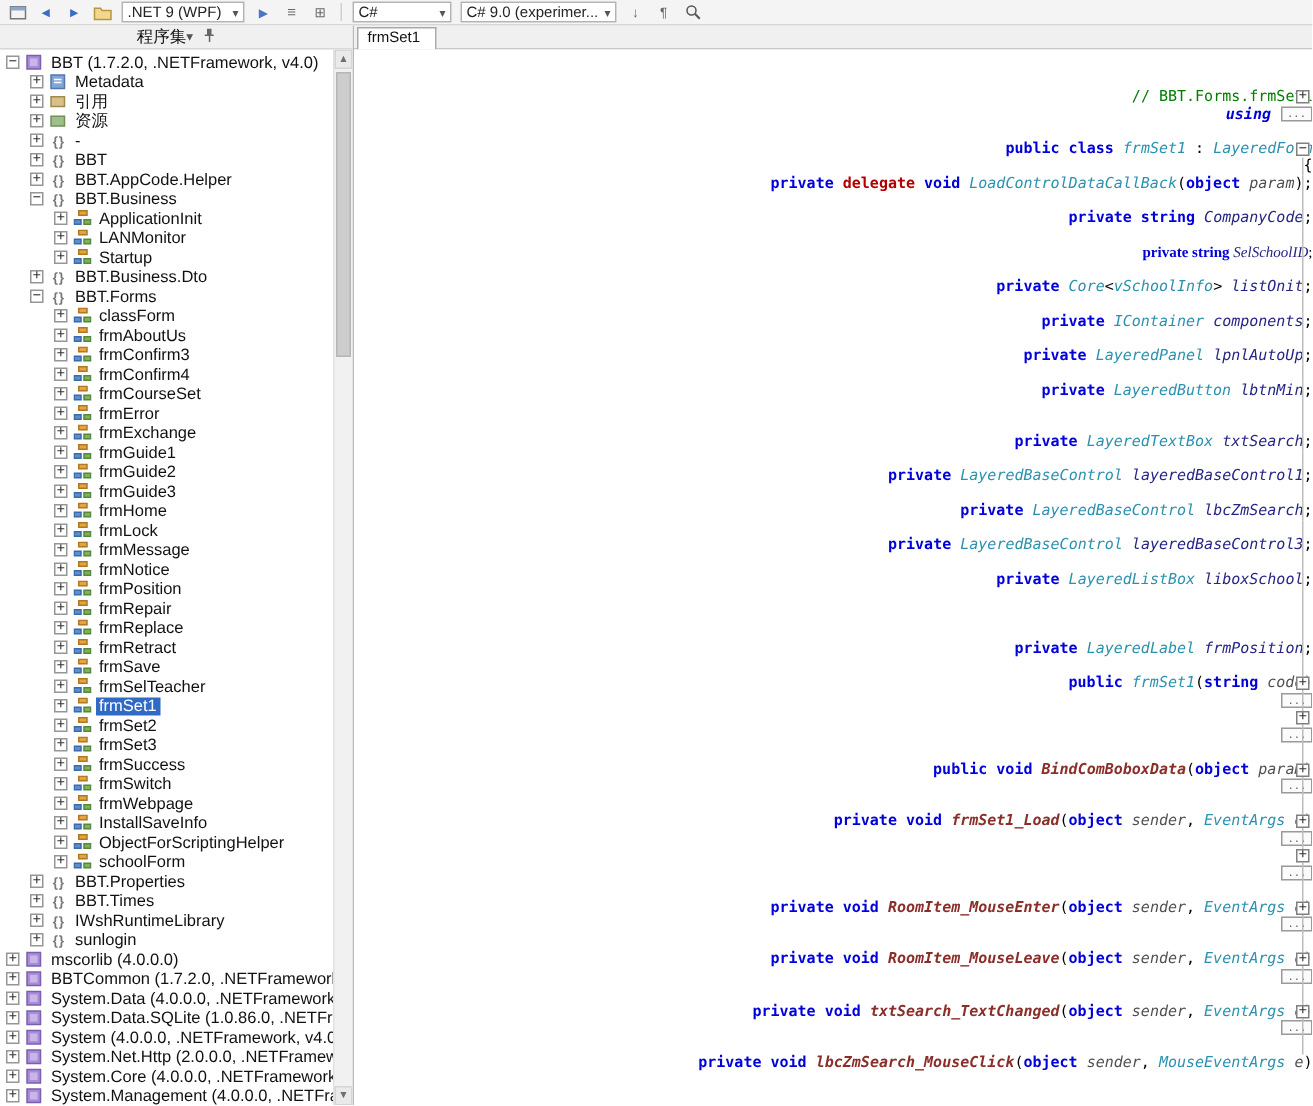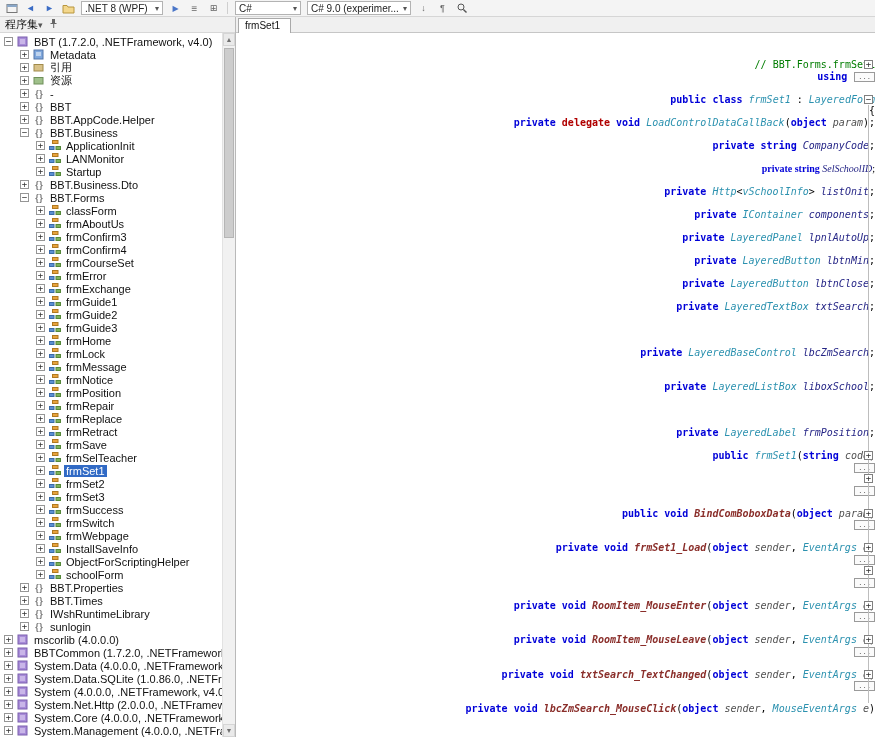--- a/index.html
+++ b/index.html
@@ -14,21 +14,21 @@
   .tsep { width:1px; height:12px; background:#cfcfcf; margin:0 3px; }
   .combo { height:14px; border:1px solid #b3b3b3; background:#fff; display:flex; align-items:center;
            justify-content:space-between; padding:0 3px; font-size:10px; color:#222; margin:0 2px; }
   .combo .caret { color:#555; font-size:8px; margin-left:4px; }
 
   .main { flex:1; display:flex; overflow:hidden; }
 
   
   .left { width:236px; flex:none; border-right:1px solid #b9b9b9; display:flex; flex-direction:column; background:#fff; }
   .left-header { height:16px; flex:none; background:#f0f0f0; border-bottom:1px solid #d8d8d8;
-                 display:flex; align-items:center; justify-content:flex-start; font-size:11px; padding:0 5px; color:#111; }
+                 display:flex; align-items:center; justify-content:center; font-size:11px; padding:0 5px; color:#111; }
   .hdr-icons { display:flex; align-items:center; gap:6px; color:#555; font-size:9px; }
   .left-body { flex:1; display:flex; overflow:hidden; }
   .tree { flex:1; overflow:hidden; font-size:11px; padding-top:2px; }
   .trow { height:13px; display:flex; align-items:center; white-space:nowrap; color:#111; }
   .exp { width:9px; height:9px; flex:none; border:1px solid #969696; background:#fff; color:#333;
          font-size:9px; line-height:7px; text-align:center; margin-right:3px; font-family:"DejaVu Sans Mono",monospace; }
   .ticon { width:13px; flex:none; display:flex; align-items:center; justify-content:center; margin-right:3px; }
   .ns-glyph { color:#787878; font-weight:bold; font-size:9px; letter-spacing:-1px; }
   .tlabel { padding:0 2px; }
   .tlabel.sel { background:#316ac5; color:#fff; }
@@ -84,21 +84,21 @@
       </div>
       <div class="tbtn">
         <span style="color:#3b6cc5;font-size:9px">►</span>
       </div>
       <div class="tbtn">
         <svg width="13" height="11">
           <path d="M1 2.5 h4 l1 1.5 h6 v6 H1 z" fill="#f3d78c" stroke="#b8963f"></path>
         </svg>
       </div>
       <div class="combo" style="width: 82px;">
-        <span>.NET 8 (WPF)</span>
+        <span>.NET 9 (WPF)</span>
         <span class="caret">▾</span>
       </div>
       <div class="tbtn">
         <span style="color:#4a76c8;font-size:8px">▶</span>
       </div>
       <div class="tbtn">
         <span style="color:#666;font-size:10px">≡</span>
       </div>
       <div class="tbtn">
         <span style="color:#666;font-size:9px">⊞</span>
@@ -700,21 +700,21 @@
           <div class="cline">
             <span class="bpm"></span>
             <span class="fm"></span>
             <span class="ctext" style="padding-left: 0px;"><span class="s-c">// BBT.Forms.frmSet1</span></span>
           </div>
           <div class="cline">
             <span class="bpm"></span>
             <span class="fm">
               <span class="fbox">+</span>
             </span>
-            <span class="ctext" style="padding-left: 0px;"><span class="s-k">using</span><span class="s-n"> </span><span class="cbox">...</span></span>
+            <span class="ctext" style="padding-left: 0px; font-style: italic;"><span class="s-k">using</span><span class="s-n"> </span><span class="cbox">...</span></span>
           </div>
           <div class="cline">
             <span class="bpm"></span>
             <span class="fm"></span>
             <span class="ctext" style="padding-left: 0px;"></span>
           </div>
           <div class="cline">
             <span class="bpm"></span>
             <span class="fm"></span>
             <span class="ctext" style="padding-left: 0px;"><span class="s-k">public</span><span class="s-n"> </span><span class="s-k">class</span><span class="s-n"> </span><span class="s-t">frmSet1</span><span class="s-n"> : </span><span class="s-t">LayeredForm</span></span>
@@ -766,21 +766,21 @@
             <span class="fm">
               <i class="vl"></i>
             </span>
             <span class="ctext" style="padding-left: 0px;"></span>
           </div>
           <div class="cline">
             <span class="bpm"></span>
             <span class="fm">
               <i class="vl"></i>
             </span>
-            <span class="ctext" style="padding-left: 24px;"><span class="s-k">private</span><span class="s-n"> </span><span class="s-t">Http</span><span class="s-n">&lt;</span><span class="s-t">vSchoolInfo</span><span class="s-n">&gt; </span><span class="s-f">listOnit</span><span class="s-n">;</span></span>
+            <span class="ctext" style="padding-left: 24px;"><span class="s-k">private</span><span class="s-n"> </span><span class="s-t">Core</span><span class="s-n">&lt;</span><span class="s-t">vSchoolInfo</span><span class="s-n">&gt; </span><span class="s-f">listOnit</span><span class="s-n">;</span></span>
           </div>
           <div class="cline">
             <span class="bpm"></span>
             <span class="fm">
               <i class="vl"></i>
             </span>
             <span class="ctext" style="padding-left: 0px;"></span>
           </div>
           <div class="cline">
             <span class="bpm"></span>
@@ -822,27 +822,20 @@
             <span class="fm">
               <i class="vl"></i>
             </span>
             <span class="ctext" style="padding-left: 0px;"></span>
           </div>
           <div class="cline">
             <span class="bpm"></span>
             <span class="fm">
               <i class="vl"></i>
             </span>
-            <span class="ctext" style="padding-left: 24px;"><span class="s-k">private</span><span class="s-n"> </span><span class="s-t">LayeredButton</span><span class="s-n"> </span><span class="s-f">lbtnClose</span><span class="s-n">;</span></span>
-          </div>
-          <div class="cline">
-            <span class="bpm"></span>
-            <span class="fm">
-              <i class="vl"></i>
-            </span>
             <span class="ctext" style="padding-left: 0px;"></span>
           </div>
           <div class="cline">
             <span class="bpm"></span>
             <span class="fm">
               <i class="vl"></i>
             </span>
             <span class="ctext" style="padding-left: 24px;"><span class="s-k">private</span><span class="s-n"> </span><span class="s-t">LayeredTextBox</span><span class="s-n"> </span><span class="s-f">txtSearch</span><span class="s-n">;</span></span>
           </div>
           <div class="cline">
@@ -850,20 +843,21 @@
             <span class="fm">
               <i class="vl"></i>
             </span>
             <span class="ctext" style="padding-left: 0px;"></span>
           </div>
           <div class="cline">
             <span class="bpm"></span>
             <span class="fm">
               <i class="vl"></i>
             </span>
+            <span class="ctext" style="padding-left: 24px;"><span class="s-k">private</span><span class="s-n"> </span><span class="s-t">LayeredBaseControl</span><span class="s-n"> </span><span class="s-f">layeredBaseControl1</span><span class="s-n">;</span></span>
           </div>
           <div class="cline">
             <span class="bpm"></span>
             <span class="fm">
               <i class="vl"></i>
             </span>
             <span class="ctext" style="padding-left: 0px;"></span>
           </div>
           <div class="cline">
             <span class="bpm"></span>
@@ -871,20 +865,27 @@
               <i class="vl"></i>
             </span>
             <span class="ctext" style="padding-left: 24px;"><span class="s-k">private</span><span class="s-n"> </span><span class="s-t">LayeredBaseControl</span><span class="s-n"> </span><span class="s-f">lbcZmSearch</span><span class="s-n">;</span></span>
           </div>
           <div class="cline">
             <span class="bpm"></span>
             <span class="fm">
               <i class="vl"></i>
             </span>
             <span class="ctext" style="padding-left: 0px;"></span>
+          </div>
+          <div class="cline">
+            <span class="bpm"></span>
+            <span class="fm">
+              <i class="vl"></i>
+            </span>
+            <span class="ctext" style="padding-left: 24px;"><span class="s-k">private</span><span class="s-n"> </span><span class="s-t">LayeredBaseControl</span><span class="s-n"> </span><span class="s-f">layeredBaseControl3</span><span class="s-n">;</span></span>
           </div>
           <div class="cline">
             <span class="bpm"></span>
             <span class="fm">
               <i class="vl"></i>
             </span>
             <span class="ctext" style="padding-left: 0px;"></span>
           </div>
           <div class="cline">
             <span class="bpm"></span>

